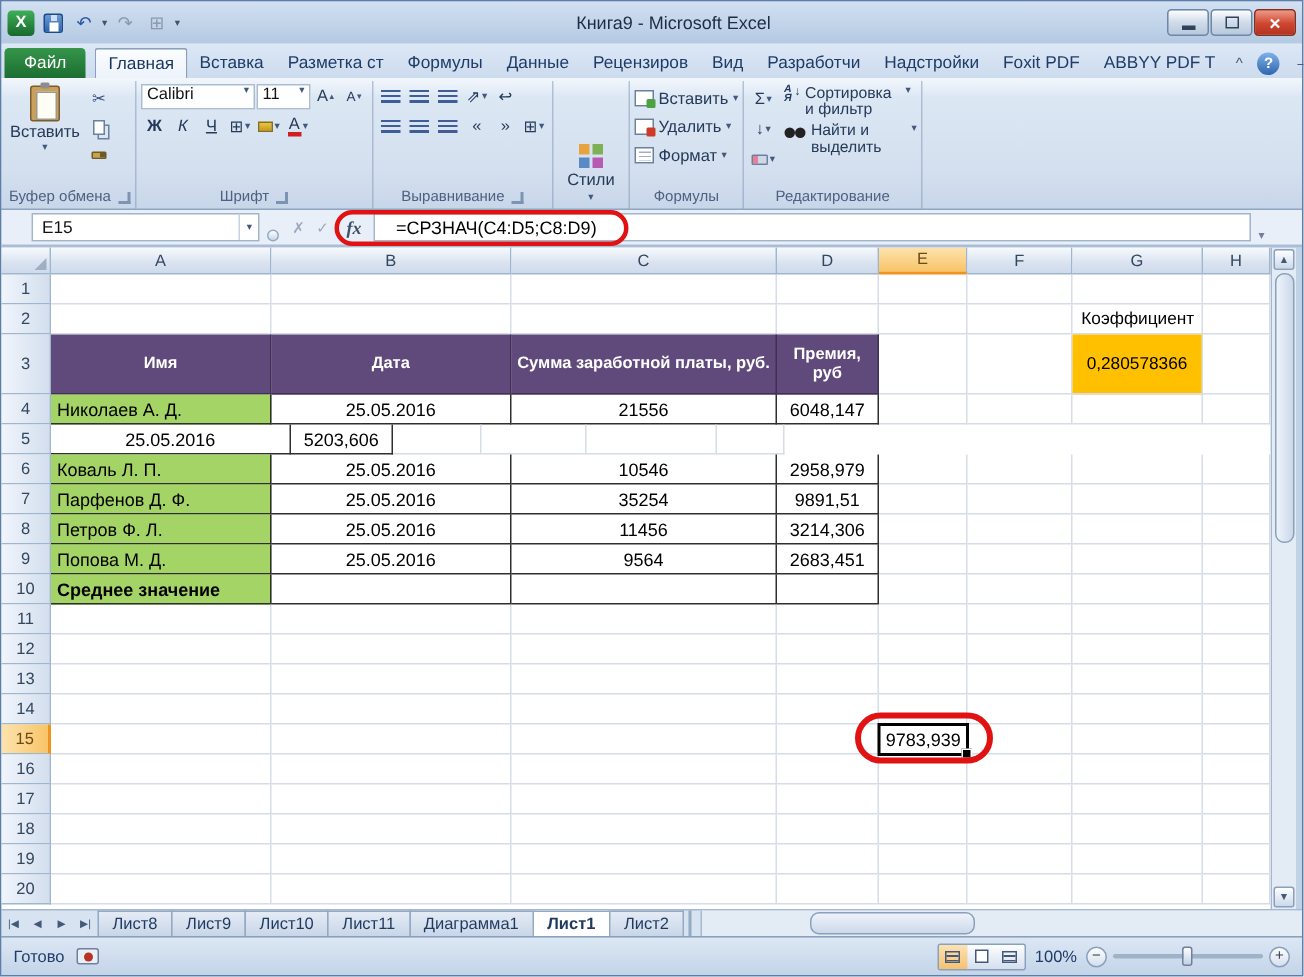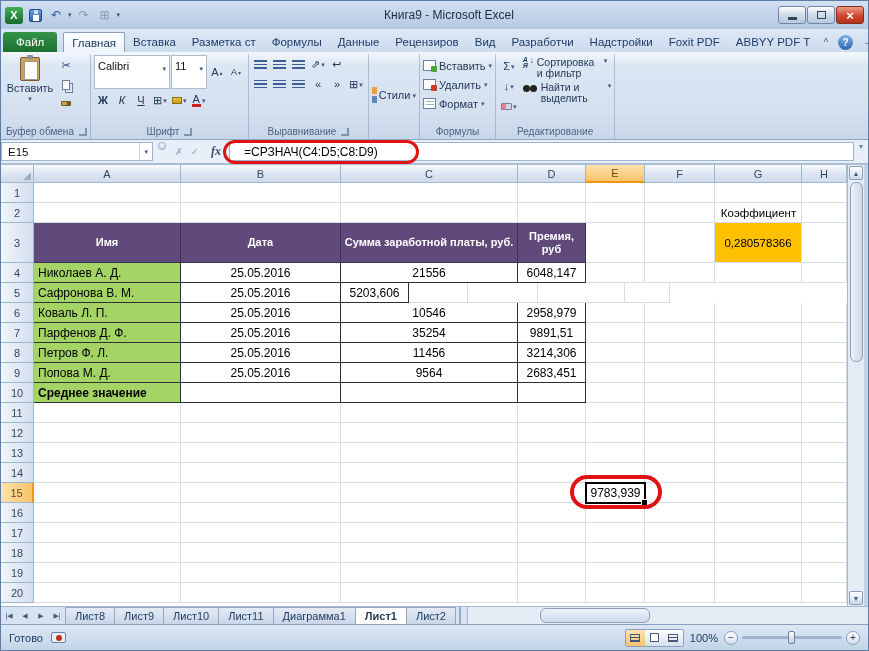--- a/index.html
+++ b/index.html
@@ -35,21 +35,21 @@
   .wsm span{width:16px;height:13px;display:flex;align-items:center;justify-content:center;font-size:9px;color:#44597a}
 
   
   .ribbon{height:88px;background:linear-gradient(#f3f7fc,#dce7f4 15%,#d4e0ef 70%,#c8d6ea);border-bottom:1px solid #90a6c0;display:flex;padding:2px 0 0 2px;flex:none}
   .grp{display:flex;flex-direction:column;padding:1px 3px 0 3px;border-right:1px solid rgba(125,148,180,.5);position:relative}
   .grp-label{height:15px;font-size:10px;color:#4f617f;display:flex;align-items:center;justify-content:center;gap:5px;margin-top:auto}
   .dlg{width:8px;height:8px;border-right:2px solid #7d93b2;border-bottom:2px solid #7d93b2}
   .grp-body{display:flex;gap:2px}
   .dd{font-size:7px;color:#42587e;line-height:7px}
   .sbtn{height:18px;min-width:18px;padding:0 2px;font-size:11px;display:inline-flex;align-items:center;justify-content:center;border-radius:2px;color:#243a57;gap:1px}
-  .combo{background:#fff;border:1px solid #abbdd3;height:17px;font-size:11px;display:flex;align-items:flex-end;padding:16px 3px;color:#111}
+  .combo{background:#fff;border:1px solid #abbdd3;height:17px;font-size:11px;display:flex;align-items:flex-start;padding:0 3px;color:#111}
   .combo .dd{margin-left:auto;padding-left:4px}
 
   .bigbtn{width:48px;display:flex;flex-direction:column;align-items:center;font-size:11px;color:#243a57;gap:1px;padding-top:2px}
   .clipb{width:20px;height:24px;background:#c9a05e;border:1px solid #7b5c2c;border-radius:2px;position:relative}
   .clipb::before{content:"";position:absolute;left:3px;top:3px;width:12px;height:17px;background:#fdfdf5;border:1px solid #9a9a8a}
   .clipb::after{content:"";position:absolute;left:6px;top:-3px;width:6px;height:4px;background:#8d8d8d;border-radius:1px}
   .minicol{display:flex;flex-direction:column;justify-content:flex-start;gap:2px;padding-top:2px}
   .mini{width:20px;height:17px;display:flex;align-items:center;justify-content:center;font-size:11px;color:#35507c}
   .copy-shape{width:8px;height:10px;background:#fff;border:1px solid #6b7f9e;box-shadow:3px 3px 0 -1px #dce6f2,3px 3px 0 0 #6b7f9e}
   .brush-shape{width:10px;height:5px;background:linear-gradient(90deg,#caa24a 60%,#6f5a20 60%);border:1px solid #6f5a20;border-radius:1px}
@@ -58,21 +58,21 @@
   .frow{display:flex;gap:1px;align-items:center}
   .tinyarr{font-size:6px;color:#42587e}
   .b{font-weight:bold}.i{font-style:italic}.u{text-decoration:underline}
   .bucket{width:10px;height:7px;background:linear-gradient(#e8c63f,#c79a1e);border:1px solid #8a6d14}
   .fc-letter{font-size:11px;line-height:10px;border-bottom:3px solid #cf2020;padding:0 1px}
   .bars{width:13px;height:9px;background:repeating-linear-gradient(to bottom,#3f5d96 0,#3f5d96 1.5px,transparent 1.5px,transparent 3.5px)}
   .coin{width:12px;height:9px;background:linear-gradient(#7dbb72,#3c8a3c);border:1px solid #1f5c1f;border-radius:4px;color:#fff;font-size:7px;display:flex;align-items:center;justify-content:center}
   .decbtn{font-size:8px}
   .zeros{font-size:8px;letter-spacing:0;font-weight:bold;color:#35507c}
 
-  .tallbtn{width:44px;display:flex;flex-direction:row;align-items:center;justify-content:flex-end;gap:2px;font-size:11px;color:#243a57;height:100%;padding-bottom:4px}
+  .tallbtn{width:44px;display:flex;flex-direction:column;align-items:center;justify-content:flex-end;gap:2px;font-size:11px;color:#243a57;height:100%;padding-bottom:4px}
   .styles-ic{width:16px;height:16px;background:
     linear-gradient(#e8a33d,#e8a33d),linear-gradient(#7fb055,#7fb055),
     linear-gradient(#5a8ac6,#5a8ac6),linear-gradient(#b65bb0,#b65bb0);
     background-repeat:no-repeat;background-size:7px 7px;
     background-position:0 0,9px 0,0 9px,9px 9px}
 
   .cellcol{display:flex;flex-direction:column;gap:2px;padding-top:2px}
   .cellrow{display:flex;align-items:center;gap:3px;font-size:11px;color:#243a57;height:17px}
   .cicon{width:13px;height:11px;border:1px solid #6b7f9e;background:#fff;position:relative}
   .cicon.ins::after{content:"";position:absolute;right:-2px;bottom:-2px;width:6px;height:6px;background:#4ca23f;border-radius:1px}
@@ -84,21 +84,21 @@
   .edit-right{display:flex;flex-direction:column;gap:3px;padding-top:2px}
   .editbtn{display:flex;align-items:flex-start;gap:3px}
   .eb-label{width:64px;font-size:10.5px;line-height:11px;color:#243a57}
   .sort-ic{display:flex;flex-direction:column;font-size:7px;line-height:6px;color:#1f3a5f;font-weight:bold;position:relative;padding-right:6px}
   .sort-ic .sarr{position:absolute;right:0;top:1px;font-size:8px;font-weight:normal}
   .bino{width:15px;height:8px;position:relative;margin-top:3px}
   .bino::before{content:"";position:absolute;left:0;top:0;width:7px;height:7px;background:#222;border-radius:50%;box-shadow:7px 0 0 #222}
   .eraser{width:11px;height:7px;background:linear-gradient(90deg,#e87f9a 40%,#cdd8e6 40%);border:1px solid #70809c;border-radius:1px}
 
   
-  .fbar{height:25px;background:#e9eff8;border-bottom:2px solid #aabdd4;display:flex;align-items:flex-start;padding:2px 0;position:relative;flex:none}
+  .fbar{height:25px;background:#e9eff8;border-bottom:2px solid #aabdd4;display:flex;align-items:flex-end;padding:2px 20px;position:relative;flex:none}
   .namebox{width:152px;height:19px;background:#fff;border:1px solid #9fb4cd;display:flex;align-items:center;font-size:11.5px;padding-left:6px;color:#111}
   .namebox .dd{margin-left:auto;border-left:1px solid #c4d2e2;height:100%;display:flex;align-items:center;padding:0 4px}
   .knob{width:8px;height:8px;border-radius:50%;background:linear-gradient(#fdfdfd,#c9d6e6);border:1px solid #93a9c4;margin:0 5px}
   .fbtn{width:16px;height:18px;display:flex;align-items:center;justify-content:center;font-size:10px;color:#9aa9bd}
   .fxbtn{width:26px;height:18px;display:flex;align-items:center;justify-content:center;font:italic bold 12px "Liberation Serif",serif;color:#3e5068}
   .finput{flex:1;height:19px;background:#fff;border:1px solid #9fb4cd;display:flex;align-items:center;padding-left:14px;font-size:12px;color:#000}
   .fexp{width:14px;text-align:center;font-size:8px;color:#70809c}
   .oval{position:absolute;border:3px solid #e01212;border-radius:16px;pointer-events:none;z-index:6}
   .oval.fo{left:222px;top:0;width:196px;height:24px}
 
@@ -454,21 +454,20 @@
         <div class="c wC td">21556</div>
         <div class="c wD td">6048,147</div>
         <div class="c wE"></div>
           <div class="c wF"></div>
           <div class="c wG"></div>
           <div class="c wH"></div>
       </div>
 
       <div class="r">
         <div class="rh">5</div>
-        <div class="c wA tg">Сафронова В. М.</div>
         <div class="c wB td">25.05.2016</div>
         <div class="c wD td">5203,606</div>
         <div class="c wE"></div>
           <div class="c wF"></div>
           <div class="c wG"></div>
           <div class="c wH"></div>
       </div>
 
       <div class="r">
         <div class="rh">6</div>

